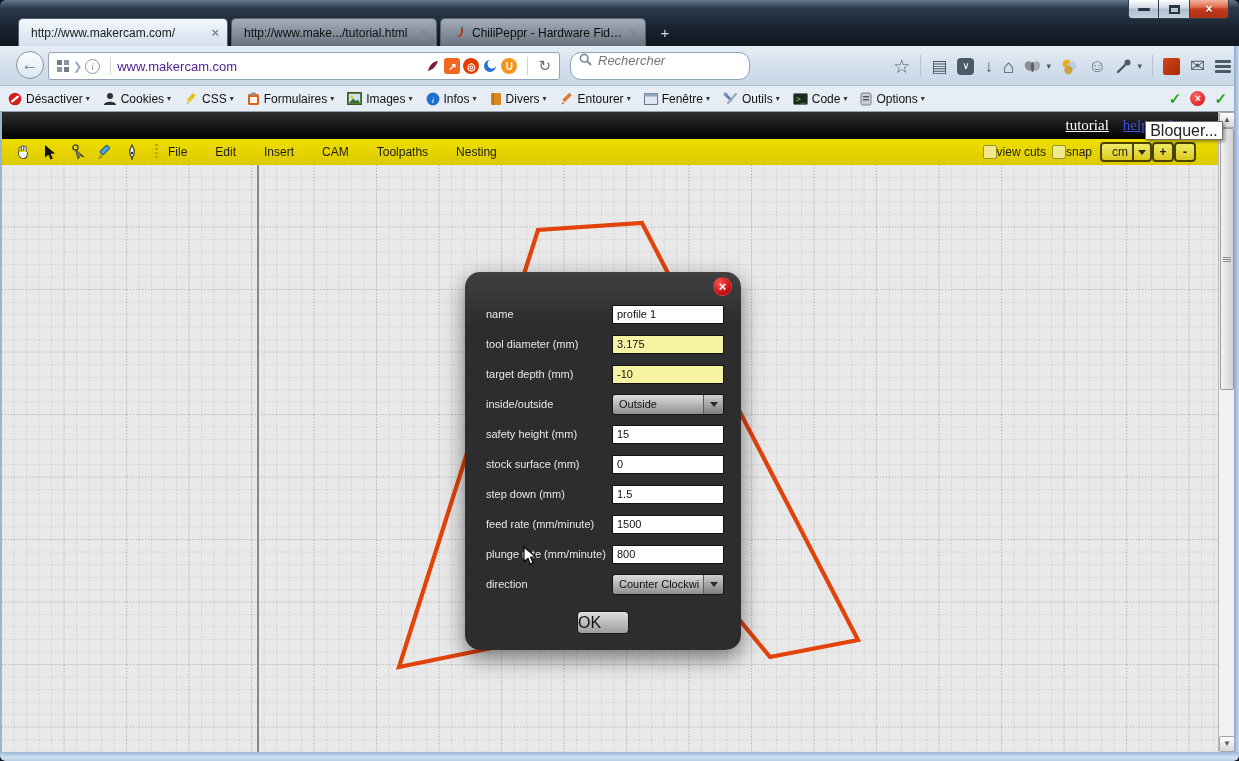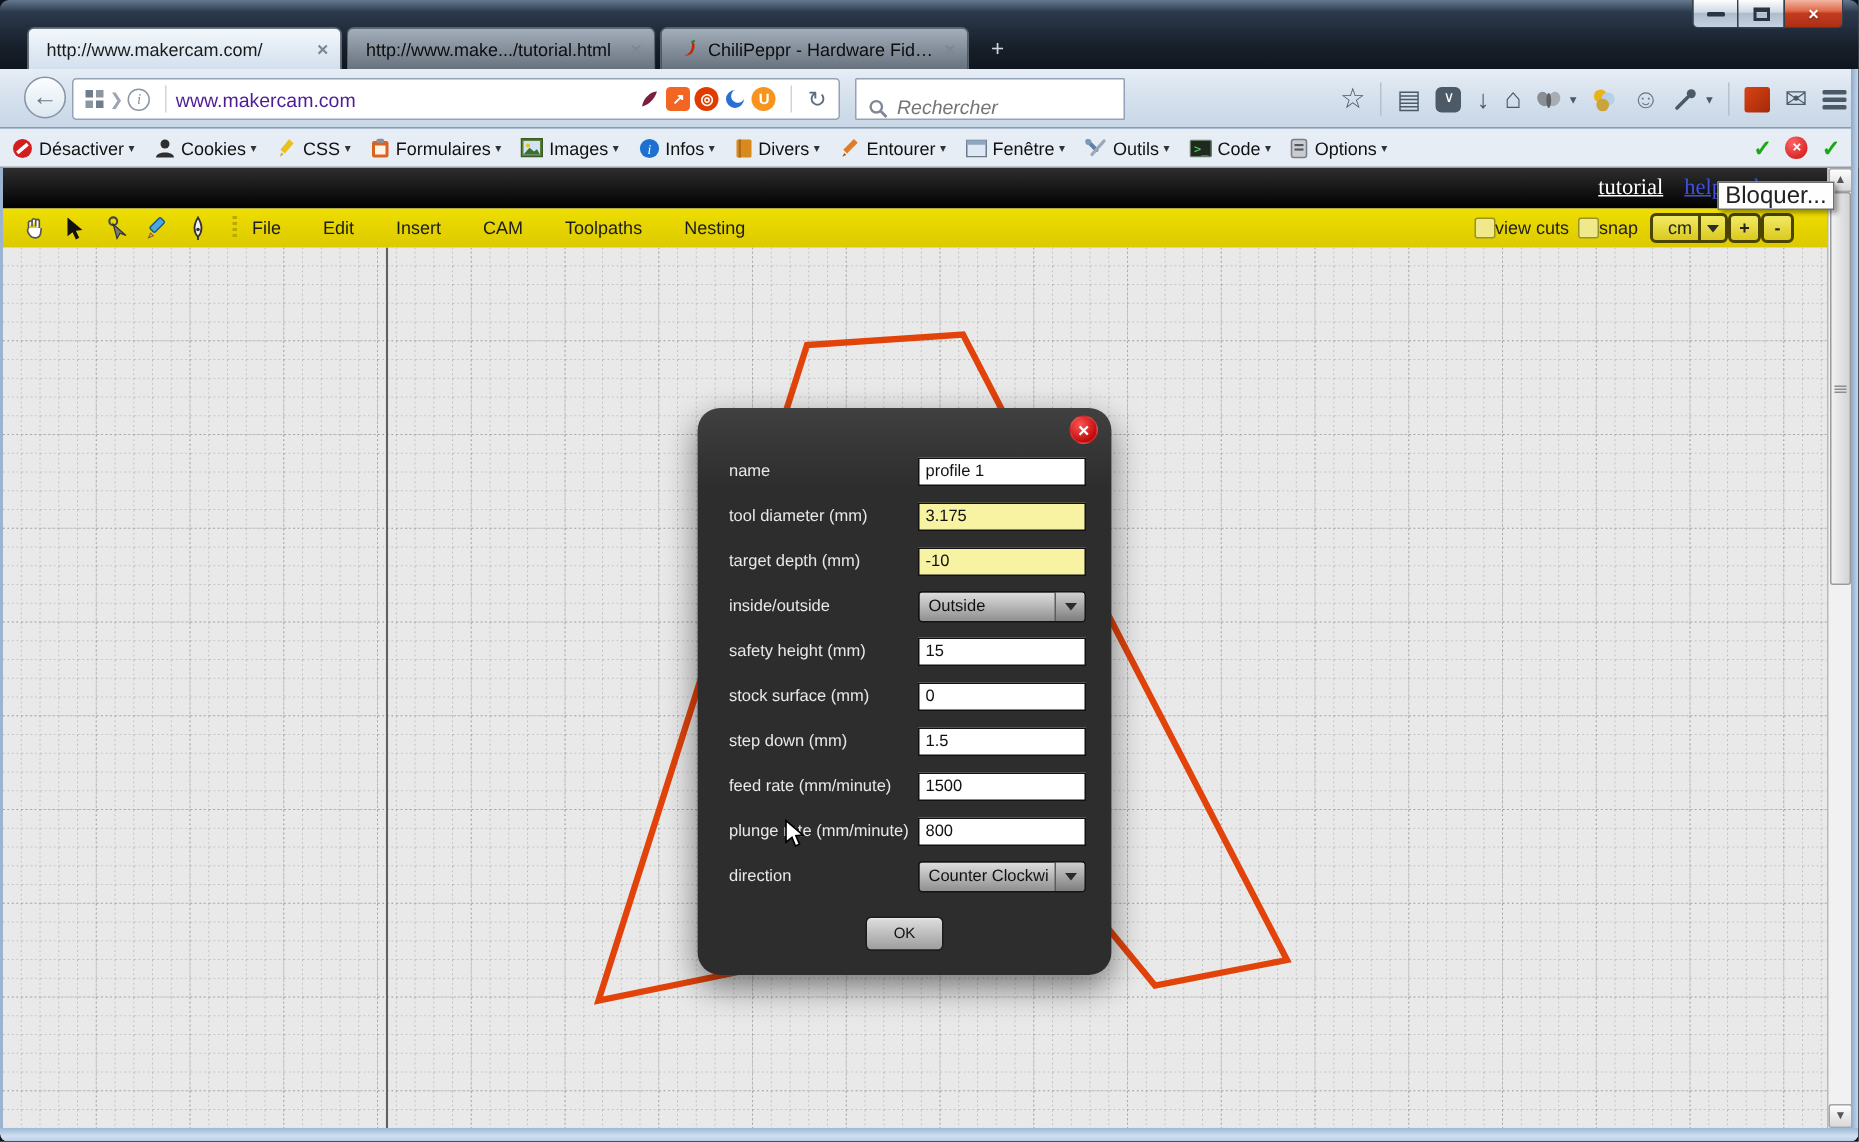--- a/index.html
+++ b/index.html
@@ -44,21 +44,21 @@
   .chev { color:#9aa6b2; font-size:11px; margin:0 3px; }
   .info-circle { width:15px; height:15px; border:1px solid #8a96a2; border-radius:50%; color:#8a96a2;
     font-size:10px; text-align:center; line-height:13px; font-style:italic; font-family:"Liberation Serif",serif; }
   .url-sep { width:1px; height:18px; background:#cdd5de; margin:0 6px; }
   .url-text { font-size:13px; color:#4c1d95; flex:1; }
   .page-actions { display:flex; align-items:center; gap:3px; margin-right:4px; }
   .pa { width:16px; height:16px; border-radius:3px; display:flex; align-items:center; justify-content:center;
     font-size:10px; color:#fff; font-weight:bold; }
   .reload-btn { color:#5d6d7d; font-size:15px; margin:0 8px 0 4px; }
   .searchbar { position:absolute; left:570px; top:6px; width:180px; height:28px; background:#fff;
-    border:1px solid #93a2b4; border-radius:1px; display:flex; align-items:flex-end; padding:0 8px; }
+    border:1px solid #93a2b4; border-radius:11px; display:flex; align-items:flex-start; padding:0 8px; }
   .searchbar input { border:none; outline:none; width:130px; font-size:13px; font-style:italic;
     color:#8a949e; font-family:"Liberation Sans",sans-serif; background:transparent; }
   .nav-icons { position:absolute; right:8px; top:5px; height:30px; display:flex; align-items:center; gap:10px; }
   .nicon { color:#4c5a68; font-size:17px; line-height:1; display:flex; align-items:center; }
   .caret-sm { color:#4c5a68; font-size:9px; margin-left:-5px; }
   .nav-vsep { width:1px; height:22px; background:#b4c1cf; }
   .sq-addon { width:17px; height:17px; border-radius:2px; }
   .burger { display:flex; flex-direction:column; gap:2px; }
   .burger span { width:16px; height:3px; background:#4c5a68; border-radius:1px; }
 
@@ -117,22 +117,22 @@
   .dlg-label { width:126px; font-size:11px; color:#e8e8e8; }
   .dlg-input { width:112px; height:19px; border:1px solid #111; font-size:11px; padding:0 4px;
     font-family:"Liberation Sans",sans-serif; color:#111; background:#fff; outline:none; }
   .dlg-input.hl { background:#f8f3a2; }
   .dlg-select { width:112px; height:21px; border:1px solid #141414; border-radius:3px; display:flex;
     background:linear-gradient(180deg,#dedede,#8f8f8f); overflow:hidden; }
   .dlg-select .s-txt { flex:1; font-size:11px; color:#111; padding:3px 0 0 6px; white-space:nowrap; overflow:hidden; }
   .dlg-select .s-arr { width:20px; border-left:1px solid #5c5c5c; display:flex; align-items:center;
     justify-content:center; background:linear-gradient(180deg,#cfcfcf,#7e7e7e); }
   .ok-btn { position:absolute; left:112px; top:339px; width:52px; height:23px; border-radius:4px;
-    border:1px solid #1c1c1c; background:linear-gradient(180deg,#dedede,#9d9d9d); font-size:10px;
-    color:#111; text-align:center; line-height:21px; box-shadow:0 1px 0 rgba(255,255,255,.25) inset; }
+    border:1px solid #1c1c1c; background:linear-gradient(180deg,#dedede,#9d9d9d); font-size:16px;
+    color:#111; line-height:21px; box-shadow:0 1px 0 rgba(255,255,255,.25) inset; }
 
   
   .vscroll { position:absolute; top:112px; left:1218px; width:16px; height:640px; background:#f1f1f1;
     border-left:1px solid #b9b9b9; }
   .sc-btn { position:absolute; left:0; width:16px; height:16px; background:linear-gradient(180deg,#fdfdfd,#d8d8d8);
     border:1px solid #a5a5a5; border-radius:2px; color:#555; font-size:8px; text-align:center; line-height:14px; }
   .sc-thumb { position:absolute; left:1px; top:16px; width:14px; height:262px; border:1px solid #9a9a9a;
     border-radius:2px; background:linear-gradient(90deg,#f2f2f2,#d3d3d3); display:flex; align-items:center;
     justify-content:center; }
   .grip { display:flex; flex-direction:column; gap:1px; }

